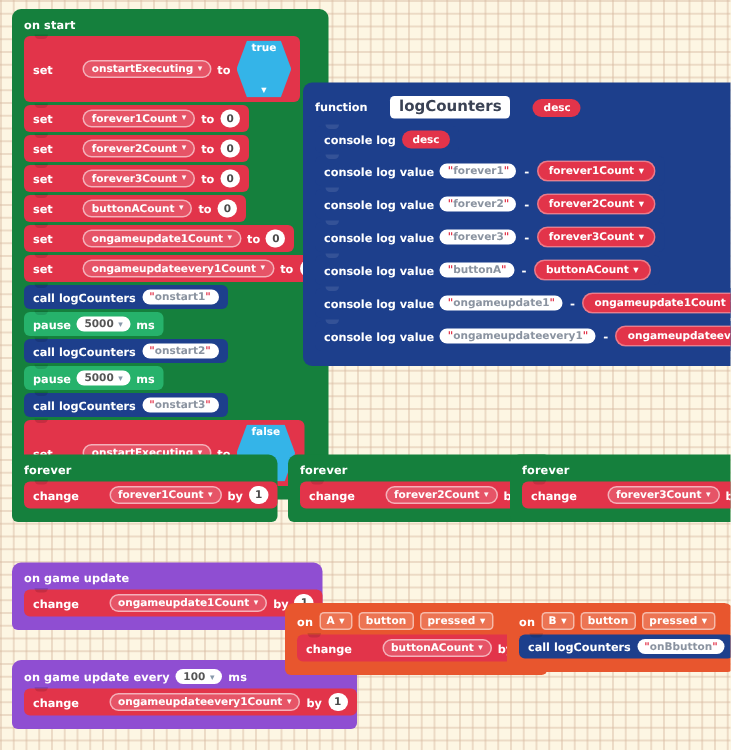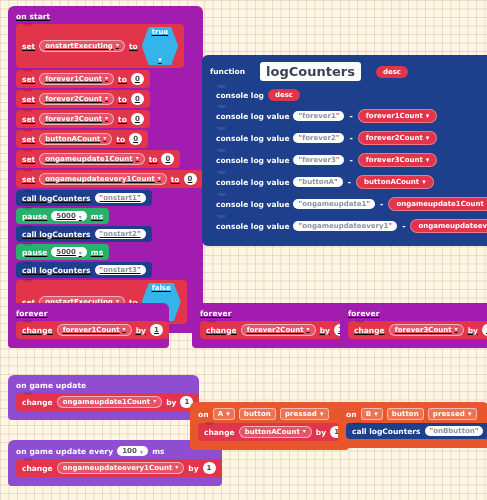--- a/index.html
+++ b/index.html
@@ -44,32 +44,32 @@
     content:""; position:absolute; left:7px; top:-1px;
     width:9px; height:3px; border-radius:0 0 3px 3px;
     background: rgba(0,0,0,0.12);
   }
 
   
   .c-var   { background:#e2344a; }           
   .c-loop  { background:#26b26b; }           
   .c-func  { background:#1d3f8c; }
 
-  .bg-loop  { background:#a21caf;text-decoration:underline; }
+  .bg-loop  { background:#15803d; }
   .bg-game  { background:#8f4ed2; }
   .bg-input { background:#e8562e; }
 
   
   .dd {                       
-    display:inline-flex; gap:3px;
+    display:inline-flex; align-items:center; gap:3px;
     background: rgba(255,255,255,0.16);
     border:1px solid rgba(255,255,255,0.55);
     border-radius: 10px;
     padding: 1px 5px;
-    font-size:7px; color:#fff; font-weight:bold;
+    font-size:7px; color:#fff; font-weight:bold;margin-left:16px;
   }
   .dd .carat { font-size:6px; line-height:1; opacity:.95; }
   .num {                      
     display:inline-flex; align-items:center; justify-content:center;
     min-width: 13px; height: 12px;
     background:#ffffff; color:#4a4a4a;
     border-radius: 8px; padding: 0 4px;
     font-size:7px; font-weight:bold;
   }
   .numdd {                    
@@ -83,21 +83,21 @@
     display:inline-flex; align-items:center;
     background:#ffffff; color:#8a93a0;
     border-radius: 8px; padding:1px 5px;
     font-size:7px; font-weight:bold;
   }
   .str .q { color:#e2344a; font-weight:bold; }
   .fnname {                   
     display:inline-flex; align-items:center;
     background:#ffffff; color:#3a4254;
     border-radius: 3px; padding:2px 6px;
-    font-size:13px; font-weight:bold;
+    font-size:10px; font-weight:bold;
   }
   .pill {                     
     display:inline-flex; align-items:center;
     background:#e2344a; color:#ffffff;
     border-radius: 9px; padding:2px 7px;
     font-size:7px; font-weight:bold;
   }
   .boolwrap {
     display:inline-flex; align-items:center;
     background:#34b4e8;

